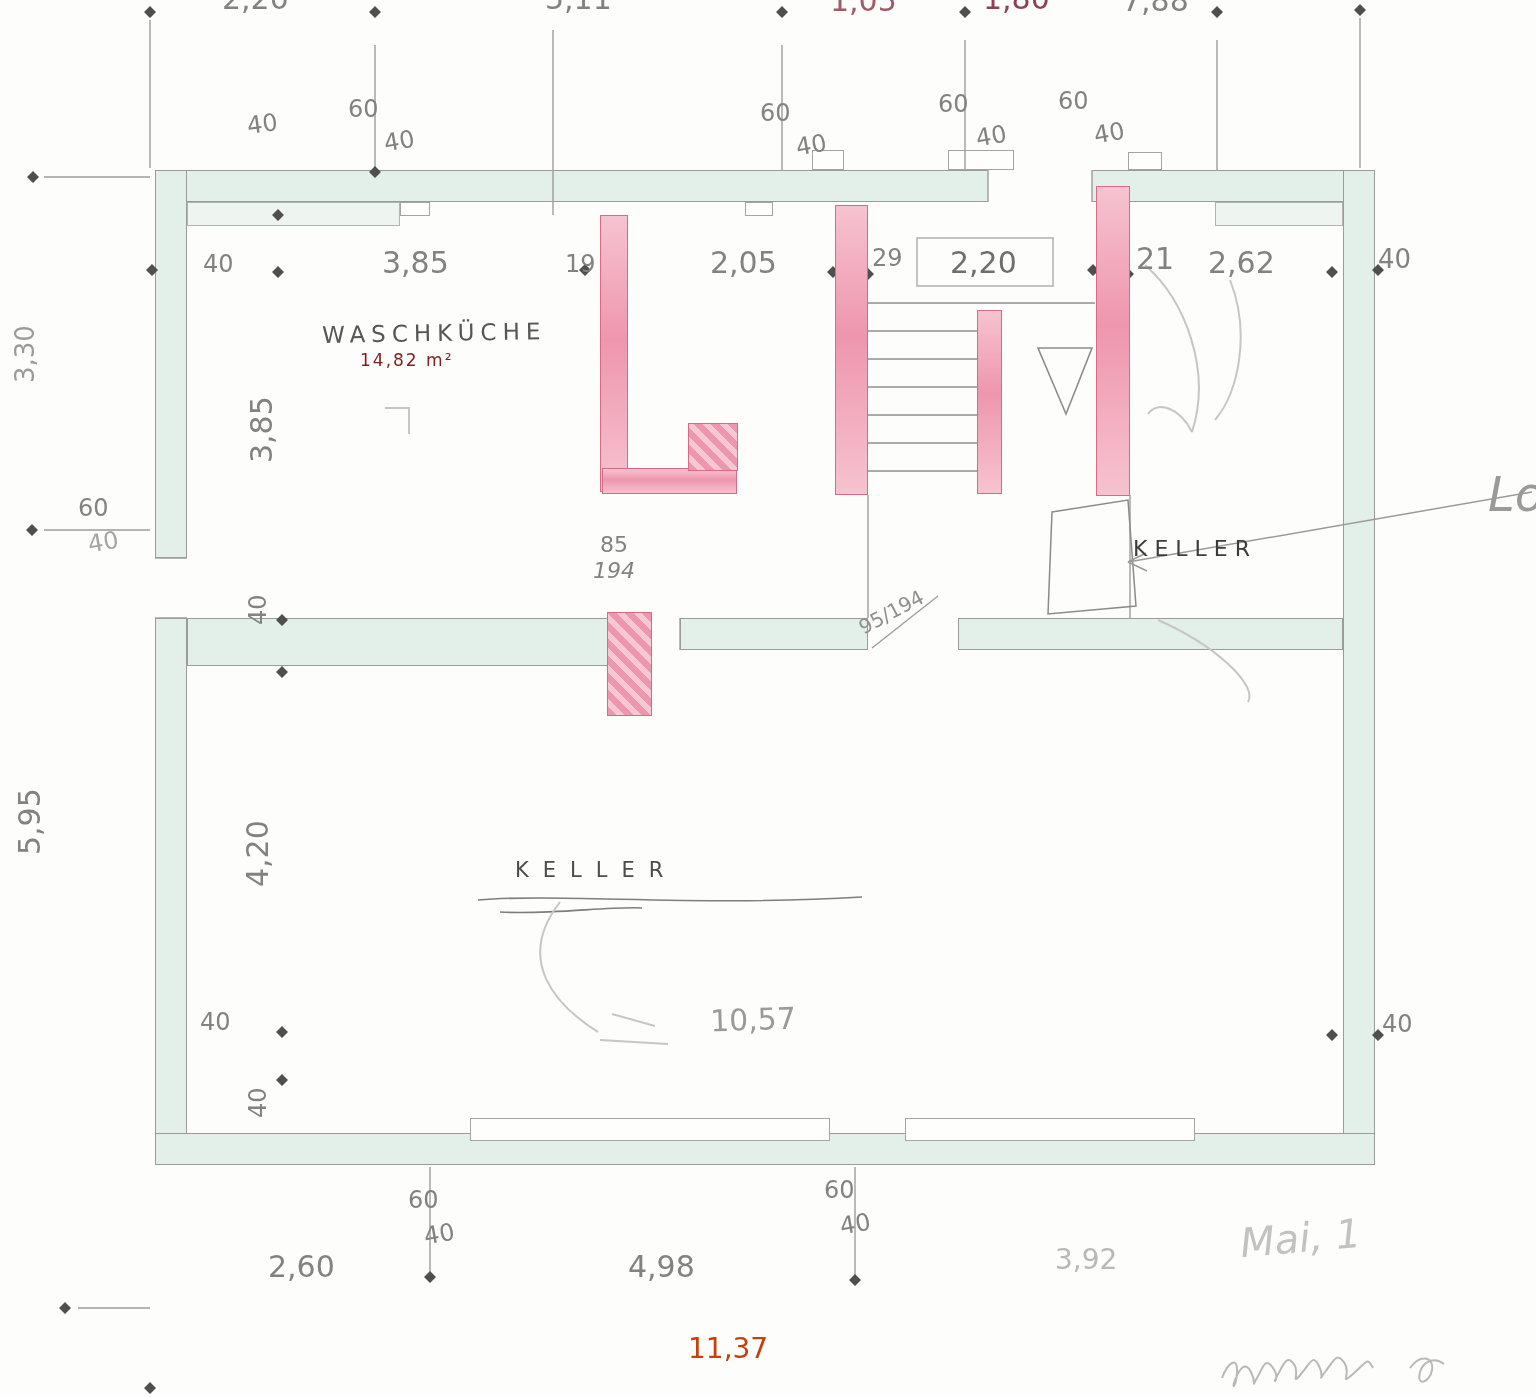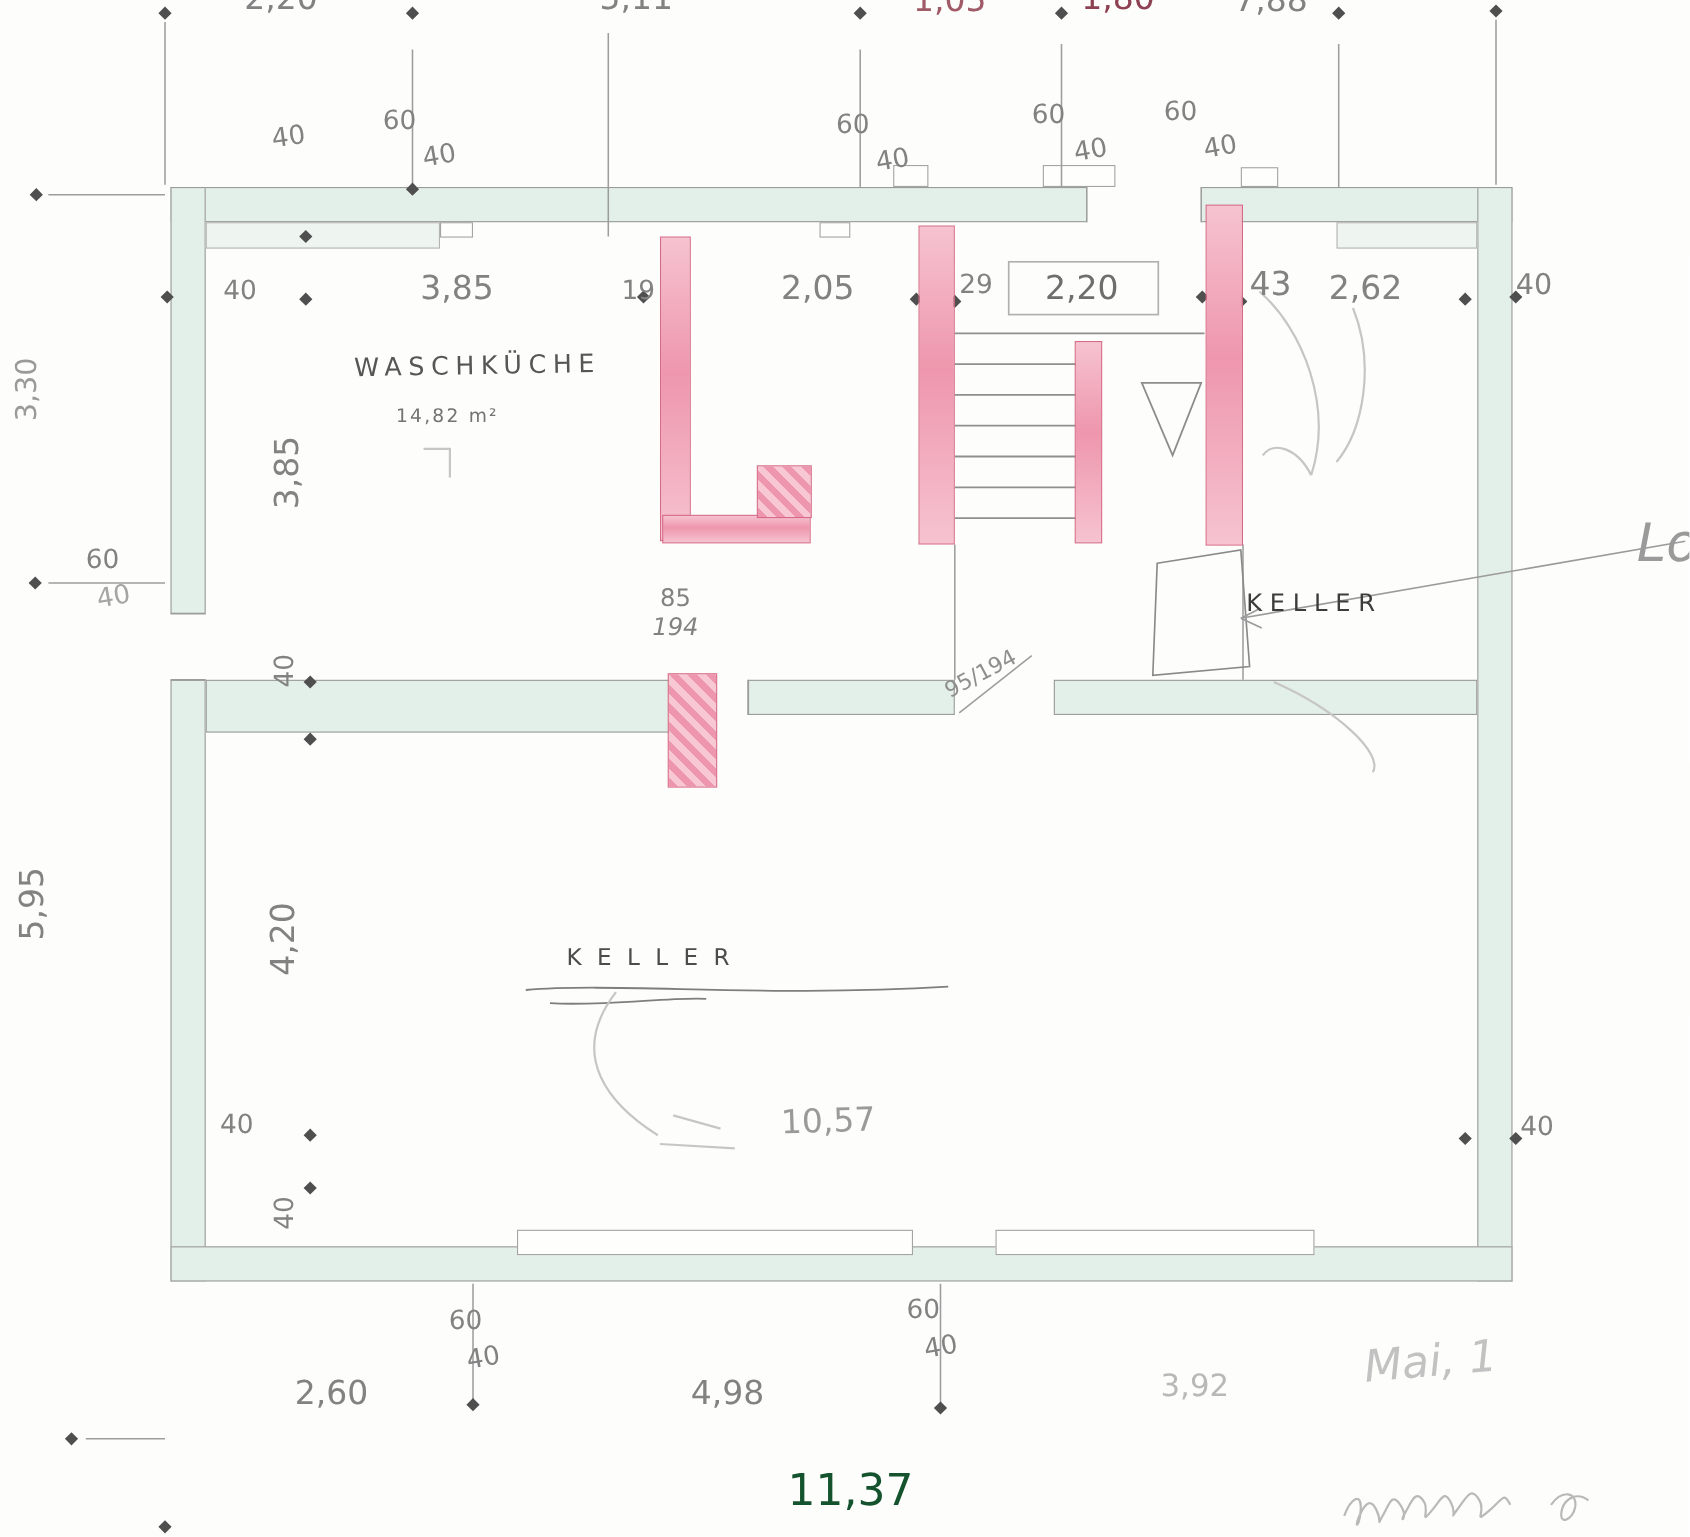--- a/index.html
+++ b/index.html
@@ -105,50 +105,50 @@
   <div class="t" style="left:976px;top:124px;font-size:24px;transform:rotate(-10deg);">40</div>
   <div class="t" style="left:1058px;top:89px;font-size:24px;">60</div>
   <div class="t" style="left:1094px;top:121px;font-size:24px;transform:rotate(-10deg);">40</div>
 
   <div class="t" style="left:203px;top:252px;font-size:24px;">40</div>
   <div class="t" style="left:382px;top:248px;font-size:30px;">3,85</div>
   <div class="t" style="left:565px;top:252px;font-size:24px;">19</div>
   <div class="t" style="left:710px;top:248px;font-size:30px;">2,05</div>
   <div class="t" style="left:872px;top:246px;font-size:24px;">29</div>
   <div class="t" style="left:950px;top:248px;font-size:30px;color:#6e6e6e;">2,20</div>
-  <div class="t" style="left:1136px;top:244px;font-size:30px;">43</div>
+  <div class="t" style="left:1136px;top:244px;font-size:30px;">21</div>
   <div class="t" style="left:1208px;top:248px;font-size:30px;">2,62</div>
   <div class="t" style="left:1378px;top:246px;font-size:26px;">40</div>
 
   <div class="t rot" style="left:-10px;top:335px;width:70px;font-size:26px;color:#9a9a9a;">3,30</div>
   <div class="t rot" style="left:-5px;top:805px;width:70px;font-size:30px;">5,95</div>
   <div class="t" style="left:78px;top:496px;font-size:24px;">60</div>
   <div class="t" style="left:88px;top:530px;font-size:24px;transform:rotate(-10deg);color:#a5a5a5;">40</div>
   <div class="t rot" style="left:227px;top:413px;width:70px;font-size:30px;">3,85</div>
   <div class="t rot" style="left:233px;top:588px;width:50px;font-size:24px;">40</div>
   <div class="t rot" style="left:223px;top:837px;width:70px;font-size:30px;">4,20</div>
   <div class="t" style="left:200px;top:1010px;font-size:24px;">40</div>
   <div class="t rot" style="left:233px;top:1081px;width:50px;font-size:24px;">40</div>
   <div class="t" style="left:1382px;top:1012px;font-size:24px;">40</div>
 
   <div class="t" style="left:600px;top:534px;font-size:22px;">85</div>
   <div class="t" style="left:593px;top:560px;font-size:22px;font-style:italic;">194</div>
   <div class="t" style="left:856px;top:602px;font-size:20px;transform:rotate(-28deg);color:#8f8f8f;">95/194</div>
 
   <div class="t" style="left:322px;top:322px;font-size:23px;letter-spacing:6px;color:#565656;transform:rotate(-1deg);">WASCHKÜCHE</div>
-  <div class="t" style="left:360px;top:371px;font-size:17px;letter-spacing:2px;color:#737373;">14,82 m²</div>
+  <div class="t" style="left:360px;top:352px;font-size:17px;letter-spacing:2px;color:#7f1d1d;">14,82 m²</div>
   <div class="t" style="left:1133px;top:538px;font-size:22px;letter-spacing:7px;color:#3c3c3c;">KELLER</div>
   <div class="t" style="left:515px;top:860px;font-size:21px;letter-spacing:14px;color:#4c4c4c;">KELLER</div>
   <div class="t" style="left:710px;top:1005px;font-size:30px;color:#9a9a9a;transform:rotate(-2deg);">10,57</div>
 
   <div class="t" style="left:408px;top:1188px;font-size:24px;">60</div>
   <div class="t" style="left:424px;top:1222px;font-size:24px;transform:rotate(-10deg);">40</div>
   <div class="t" style="left:824px;top:1178px;font-size:24px;">60</div>
   <div class="t" style="left:840px;top:1212px;font-size:24px;transform:rotate(-10deg);">40</div>
   <div class="t" style="left:268px;top:1252px;font-size:30px;">2,60</div>
   <div class="t" style="left:628px;top:1252px;font-size:30px;">4,98</div>
   <div class="t" style="left:1055px;top:1246px;font-size:28px;color:#b8b8b8;">3,92</div>
-  <div class="t" style="left:716px;top:1335px;font-size:40px;color:#14532d;">11,37</div>
+  <div class="t" style="left:688px;top:1335px;font-size:28px;color:#c2410c;">11,37</div>
 
   <div class="t hand" style="left:1488px;top:470px;font-size:48px;color:#9a9a9a;">Lou</div>
   <div class="t hand" style="left:1240px;top:1218px;font-size:40px;color:#c2c2c2;transform:rotate(-5deg);">Mai, 1</div>
 
 </div>
 
 </body></html>

